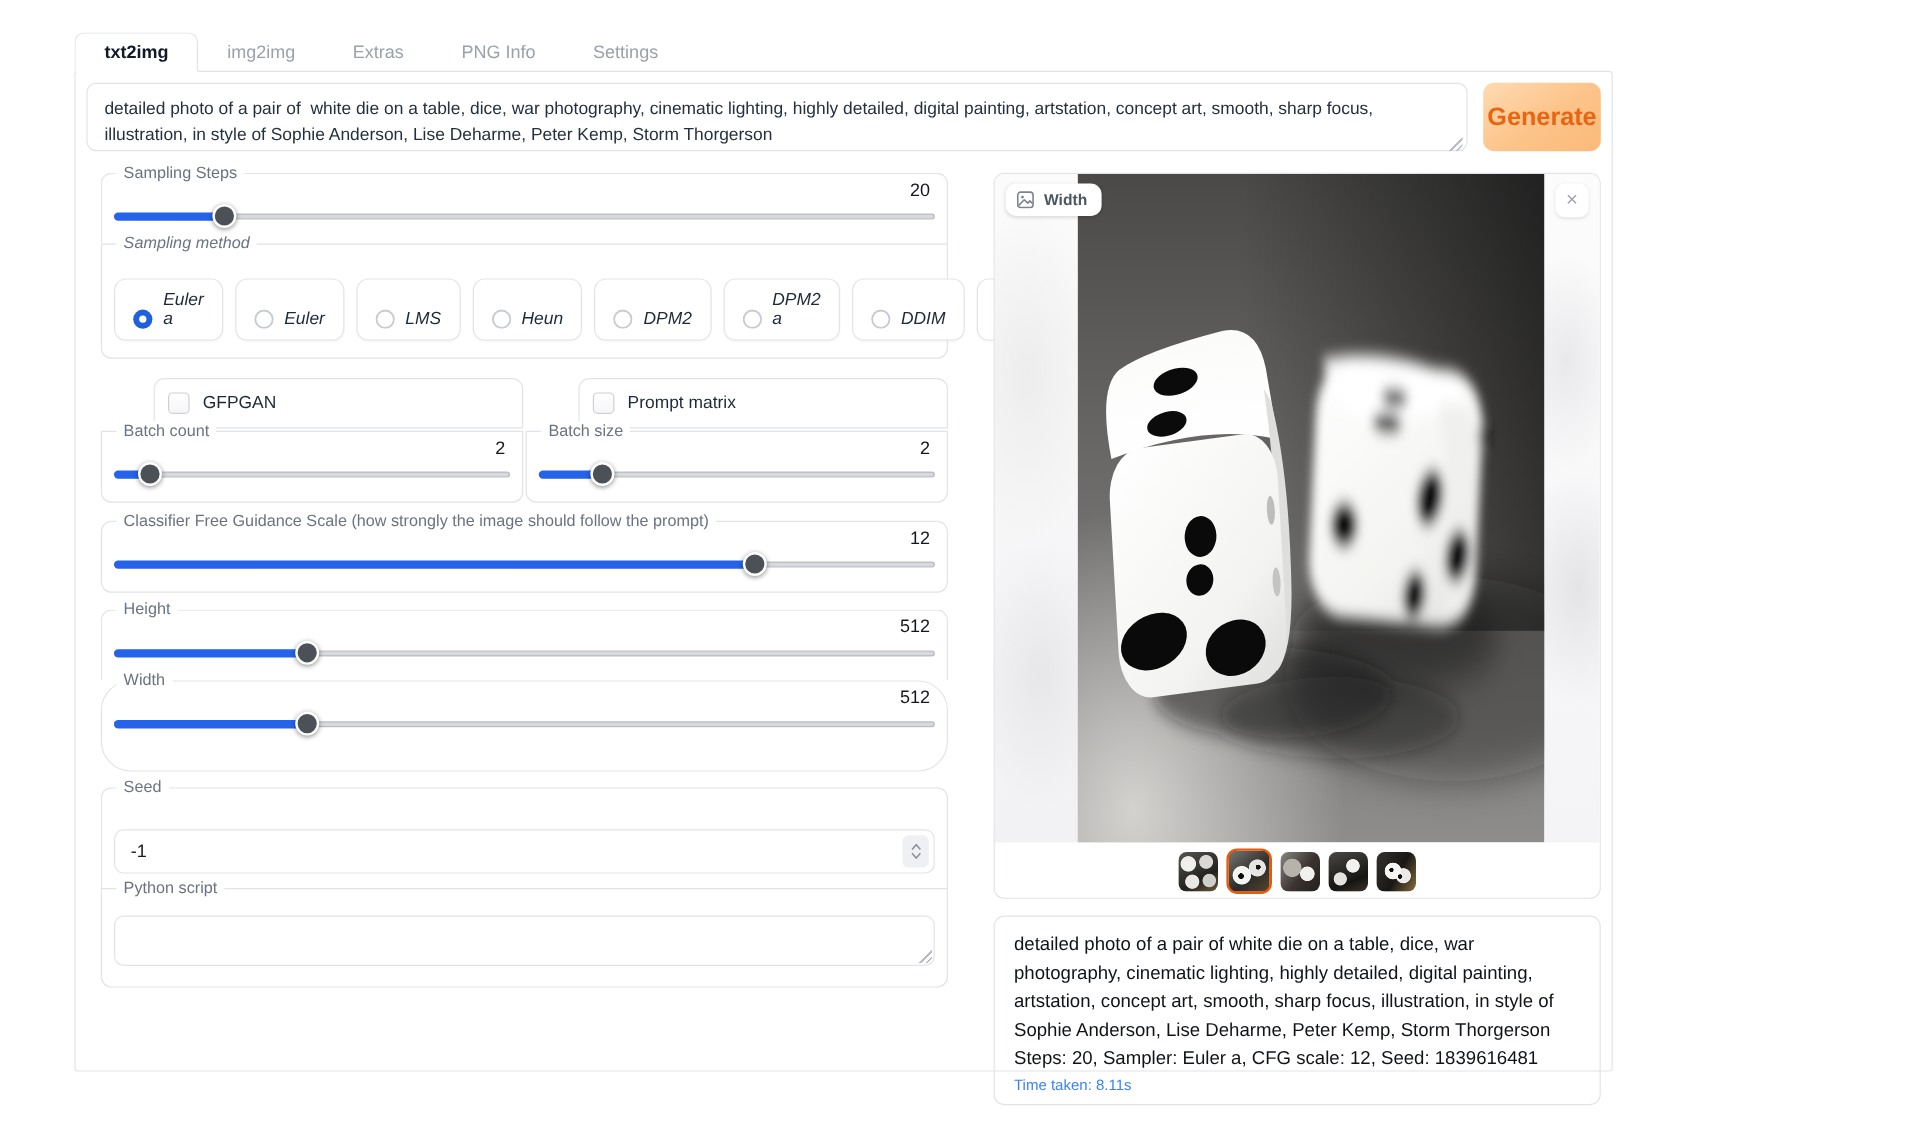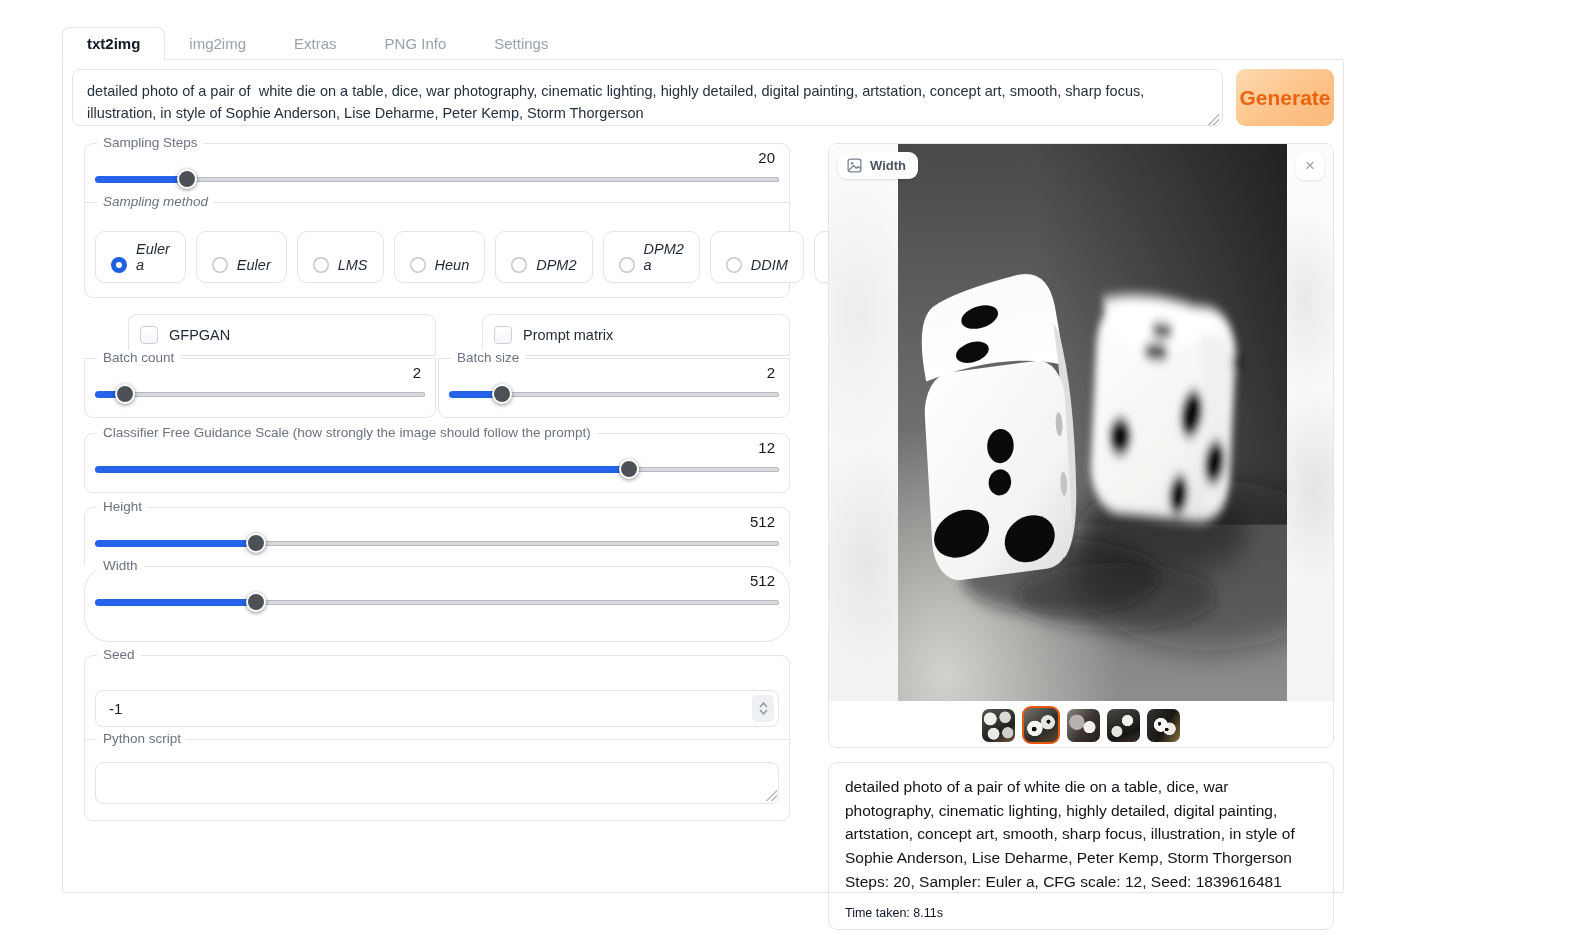--- a/index.html
+++ b/index.html
@@ -88,21 +88,21 @@
                  linear-gradient(140deg,#77756f,#2c2a27 60%,#55462f); }
   .thumb.t1 { background: radial-gradient(circle at 25% 30%, #efefee 0 18%, transparent 20%), radial-gradient(circle at 70% 25%, #d9d8d6 0 16%, transparent 18%), radial-gradient(circle at 35% 75%, #e9e8e6 0 17%, transparent 19%), radial-gradient(circle at 78% 72%, #cfcecb 0 15%, transparent 17%), linear-gradient(150deg,#585650,#23211e 65%,#6e5c39); }
   .thumb.t3 { background: radial-gradient(circle at 68% 55%, #f1f0ee 0 20%, transparent 22%), radial-gradient(circle at 30% 40%, #b7b2ac 0 24%, transparent 26%), linear-gradient(125deg,#8a8780,#3a3330 55%,#241f1c); }
   .thumb.t4 { background: radial-gradient(circle at 62% 35%, #f2f1ef 0 18%, transparent 20%), radial-gradient(circle at 30% 68%, #e3e2df 0 16%, transparent 18%), linear-gradient(160deg,#4a4844,#161513 70%,#3c332a); }
   .thumb.t5 { background: radial-gradient(circle at 38% 45%, #101010 0 6%, transparent 7%), radial-gradient(circle at 60% 62%, #0e0e0e 0 6%, transparent 7%), radial-gradient(circle at 42% 48%, #f6f5f4 0 26%, transparent 28%), radial-gradient(circle at 68% 60%, #eceae8 0 20%, transparent 22%), linear-gradient(120deg,#35332f,#191715 55%,#8a6f3c); }
   .thumb.selected { width:38px; height:38px; border:2px solid #e8590c; border-radius:9px; }
 
   .caption { border:1px solid #e2e4e9; border-radius:9px; margin-top:14px; padding:12px 16px 9px; }
   .cap-text { font-size:15.5px; color:#101418; line-height:1.53; }
   .cap-params { font-size:15.5px; color:#101418; line-height:1.53; }
-  .cap-time { font-size:12.5px; color:#0f172a; margin-top:12px; }
+  .cap-time { font-size:12.5px; color:#3b82f6; margin-top:2px; }
 </style>
 </head>
 <body>
 
 <div class="wrap">
 
   <div class="tabbar">
     <div class="tab active">txt2img</div>
     <div class="tab">img2img</div>
     <div class="tab">Extras</div>

